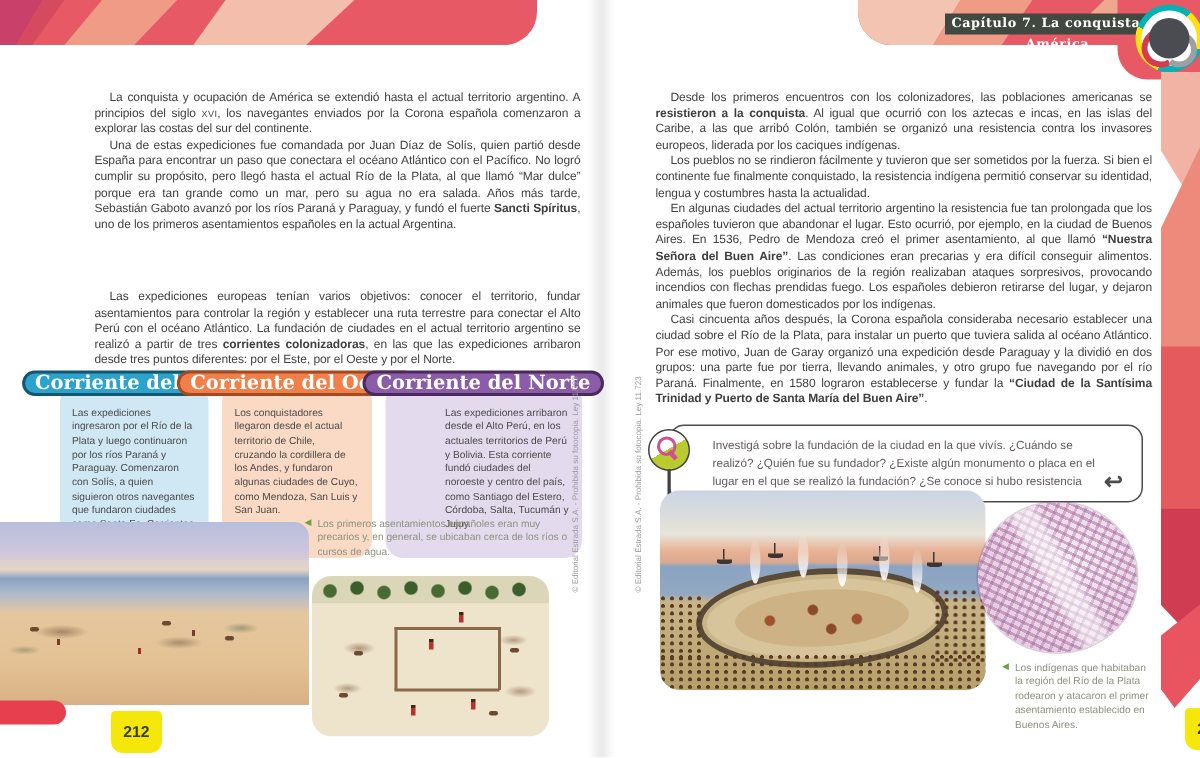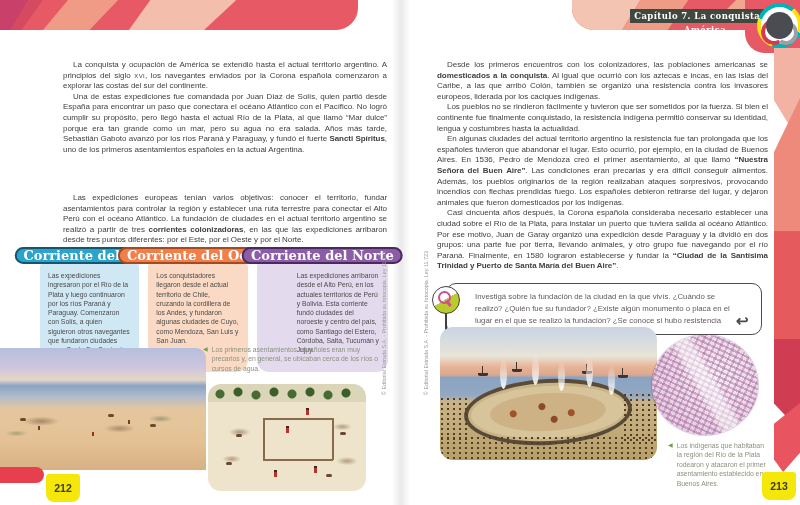--- a/index.html
+++ b/index.html
@@ -88,21 +88,21 @@
   .cap-arrow{color:#6f9f42;font-size:6px;line-height:9px;flex:none;}
 
   
   .copyright{position:absolute;width:165px;font-size:5.4px;color:#9a9a9a;
              transform:rotate(-90deg);transform-origin:left top;white-space:nowrap;}
   .cr-left{left:381px;top:395px;}
   .cr-right{left:423px;top:395px;}
 
   
   .page-tab{position:absolute;width:34px;height:28px;background:#f6e70a;border-radius:3px 3px 8px 8px;
-            font-weight:bold;font-size:10.5px;color:#3a3f17;text-align:center;line-height:28px;}
+            font-weight:bold;font-size:10.5px;color:#3a3f17;text-align:center;line-height:28px;margin-left:28px;}
   .tab-212{left:46px;top:474px;}
   .tab-213{left:762px;top:472px;}
   .corner-blob{position:absolute;left:0;top:467px;width:44px;height:16px;background:#e73f4d;
                border-radius:0 12px 12px 0;}
 
   
   .activity-box{position:absolute;left:446px;top:283px;width:316px;height:52px;box-sizing:border-box;
                 border:1.6px solid #4c4c4c;border-radius:10px;padding:7px 26px 6px 28px;
                 font-size:7.8px;line-height:12px;color:#615a60;}
   .act-icon{position:absolute;left:432px;top:286px;width:28px;height:28px;border-radius:50%;
@@ -260,21 +260,21 @@
     <span class="dot h" style="left:132px;top:48px;"></span>
     <span class="dot h" style="left:118px;top:90px;"></span>
   </div>
 
   <div class="corner-blob"></div>
   <div class="page-tab tab-212">212</div>
   <div class="copyright cr-left">© Editorial Estrada S.A. - Prohibida su fotocopia. Ley 11.723</div>
 
 
   <div class="body-text bt-r1">
-    <p><span>Desde los primeros encuentros con los colonizadores, las poblaciones americanas se </span><span class="seg-b">domesticados a la conquista</span><span>. Al igual que ocurrió con los aztecas e incas, en las islas del Caribe, a las que arribó Colón, también se organizó una resistencia contra los invasores europeos, liderada por los caciques indígenas.</span></p>
+    <p><span>Desde los primeros encuentros con los colonizadores, las poblaciones americanas se </span><span class="seg-b">resistieron a la conquista</span><span>. Al igual que ocurrió con los aztecas e incas, en las islas del Caribe, a las que arribó Colón, también se organizó una resistencia contra los invasores europeos, liderada por los caciques indígenas.</span></p>
     <p><span>Los pueblos no se rindieron fácilmente y tuvieron que ser sometidos por la fuerza. Si bien el continente fue finalmente conquistado, la resistencia indígena permitió conservar su identidad, lengua y costumbres hasta la actualidad.</span></p>
     <p><span>En algunas ciudades del actual territorio argentino la resistencia fue tan prolongada que los españoles tuvieron que abandonar el lugar. Esto ocurrió, por ejemplo, en la ciudad de Buenos Aires. En 1536, Pedro de Mendoza creó el primer asentamiento, al que llamó </span><span class="seg-b">“Nuestra Señora del Buen Aire”</span><span>. Las condiciones eran precarias y era difícil conseguir alimentos. Además, los pueblos originarios de la región realizaban ataques sorpresivos, provocando incendios con flechas prendidas fuego. Los españoles debieron retirarse del lugar, y dejaron animales que fueron domesticados por los indígenas.</span></p>
     <p><span>Casi cincuenta años después, la Corona española consideraba necesario establecer una ciudad sobre el Río de la Plata, para instalar un puerto que tuviera salida al océano Atlántico. Por ese motivo, Juan de Garay organizó una expedición desde Paraguay y la dividió en dos grupos: una parte fue por tierra, llevando animales, y otro grupo fue navegando por el río Paraná. Finalmente, en 1580 lograron establecerse y fundar la </span><span class="seg-b">“Ciudad de la Santísima Trinidad y Puerto de Santa María del Buen Aire”</span><span>.</span></p>
   </div>
 
   <div class="activity-box">
     <span>Investigá sobre la fundación de la ciudad en la que vivís. ¿Cuándo se realizó? ¿Quién fue su fundador? ¿Existe algún monumento o placa en el lugar en el que se realizó la fundación? ¿Se conoce si hubo resistencia indígena? ¿Qué ocurrió?</span>
   </div>
   <div class="act-icon"></div>
   <div class="act-stem"></div>

